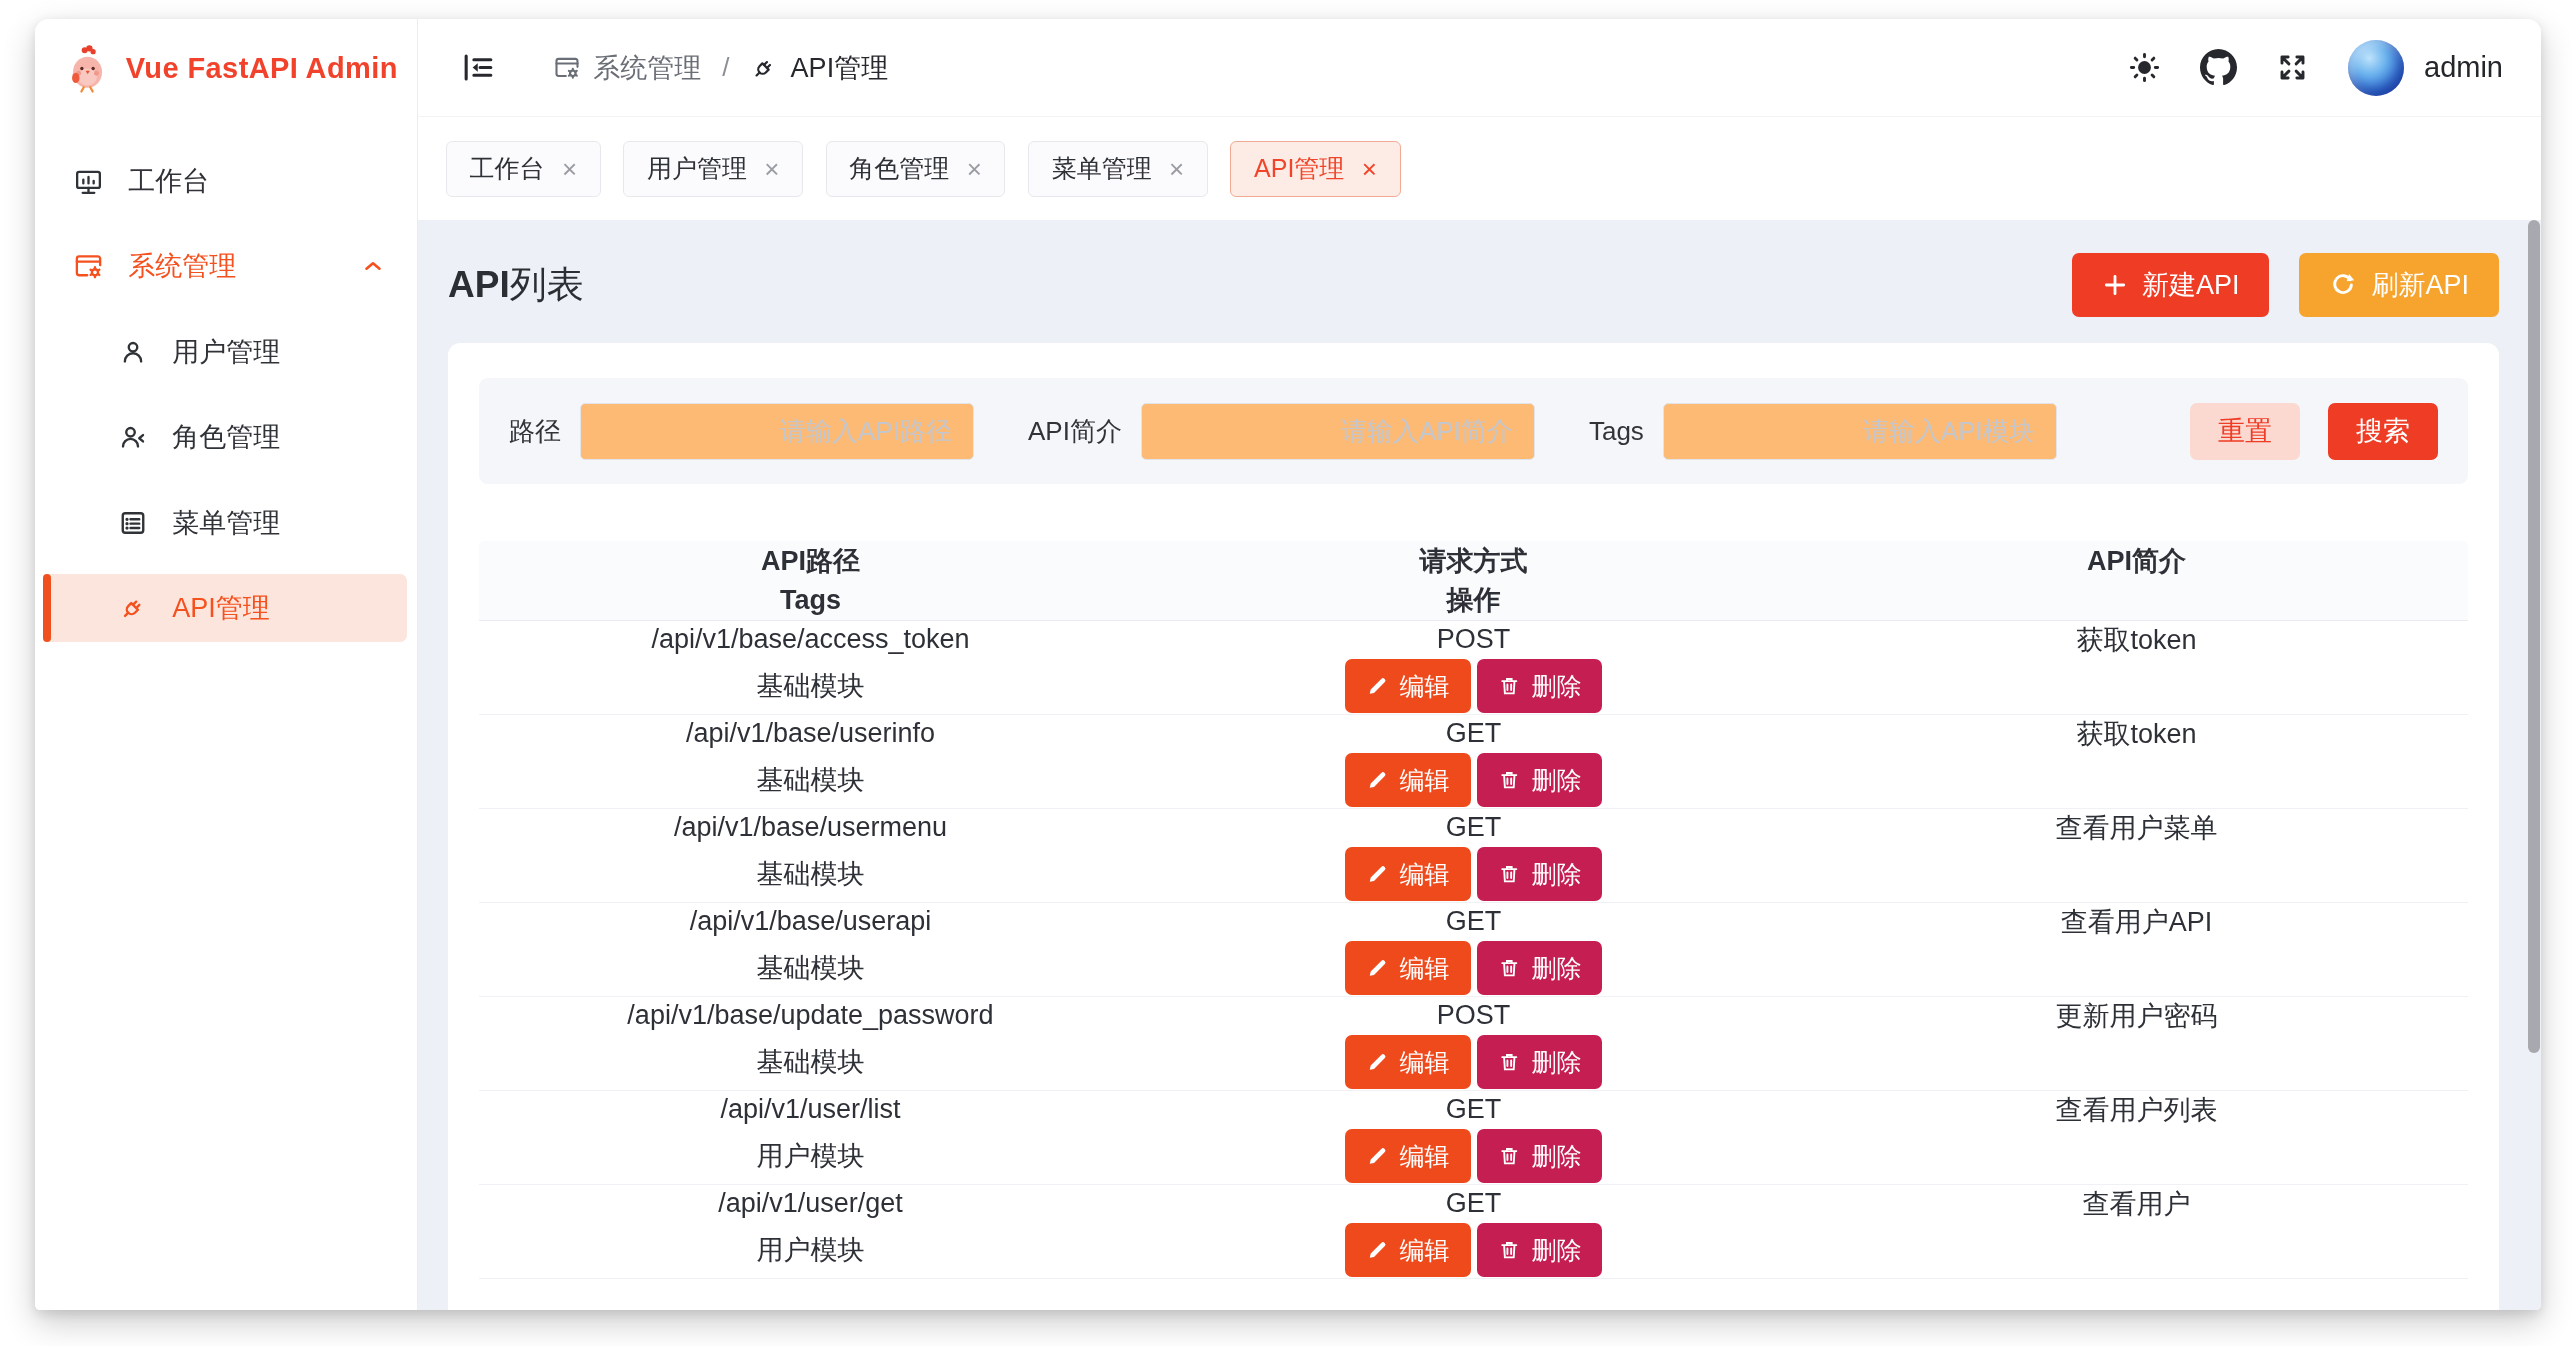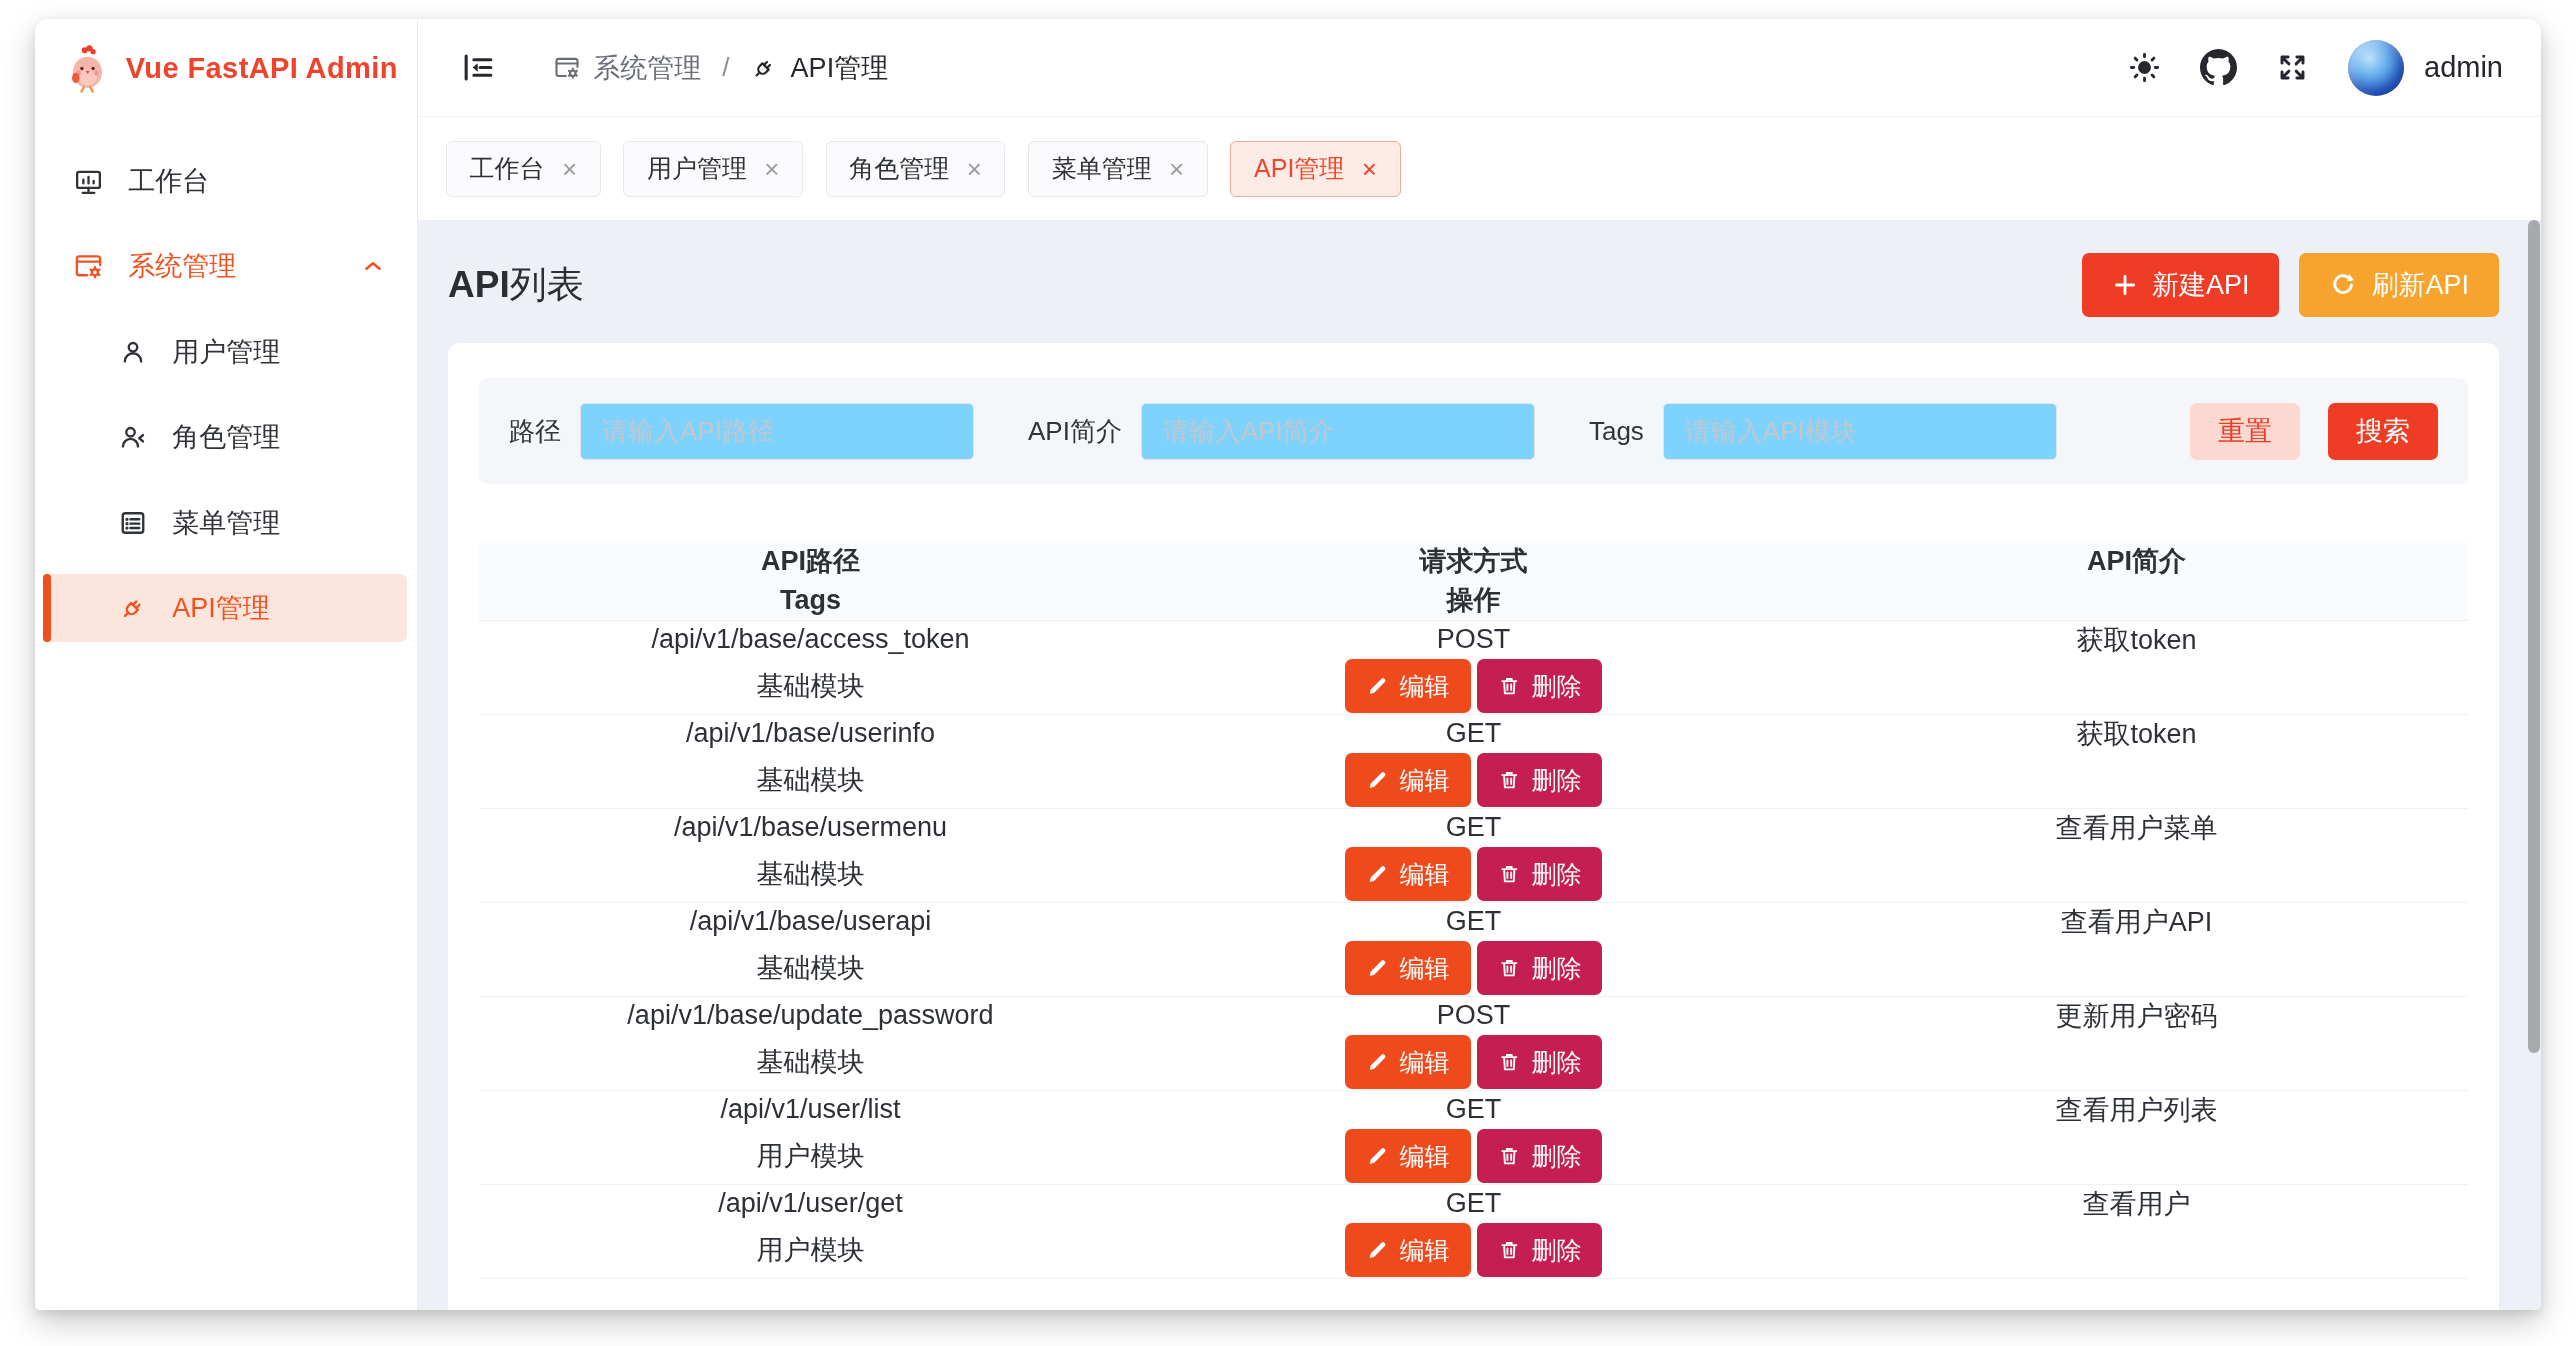--- a/index.html
+++ b/index.html
@@ -45,33 +45,33 @@
   .tab { height:56px; display:flex; align-items:center; gap:17.4px; padding:0 22.6px;
     border:0.9px solid #e6e8ec; background:#fbfbfd; border-radius:6.1px; font-size:25px; color:#2e3136; cursor:pointer; }
   .tab-close { font-size:26px; color:#9a9da4; line-height:1; cursor:pointer; }
   .tab.active { background:#fdece5; border-color:#f2a993; color:#f0452a; }
   .tab.active .tab-close { color:#f0452a; }
 
   .content { flex:1; background:#edf0f6; padding:33px 42px 0 30px; overflow:hidden;
     display:flex; flex-direction:column; }
   .page-head { display:flex; align-items:center; justify-content:space-between; }
   .page-title { font-size:37px; font-weight:550; color:#2b2e33; }
-  .head-actions { display:flex; gap:20px; }
+  .head-actions { display:flex; gap:30px; }
   .btn { border:none; display:flex; align-items:center; gap:14px; border-radius:7px;
     font-size:27px; cursor:pointer; font-family:inherit; }
   .btn-create { background:#ee3c25; color:#fff; height:64px; padding:0 30px; }
   .btn-refresh { background:#f7a42e; color:#fff; height:64px; padding:0 30px; }
 
   .card { background:#fff; border-radius:12.2px; margin-top:26px; padding:35px 31px;
     height:1306px; flex:0 0 auto; }
   .filterbar { background:#f5f6f9; border-radius:8.7px; height:106px; display:flex;
     align-items:center; padding:0 30px; }
   .f-label { font-size:26px; color:#303338; margin-right:19px; white-space:nowrap; }
-  .f-input { width:394px; height:57px; background:#7dd3fc; border:0.9px solid #e2e4ea; border-radius:5.2px;
-    font-size:26px; padding:0 21px; color:#303338; outline:none; font-family:inherit; }
+  .f-input { width:394px; height:57px; background:#fdba74; border:0.9px solid #e2e4ea; border-radius:5.2px;
+    font-size:26px; padding:0 21px; color:#303338; outline:none; font-family:inherit;text-align:right; }
   .f-input::placeholder { color:#c3c6cd; }
   .f-group { display:flex; align-items:center; }
   .f-group + .f-group { margin-left:54px; }
   .f-spacer { flex:1; }
   .btn-reset { background:#fbd9d0; color:#ee3c25; height:57px; padding:0 28px; justify-content:center; }
   .btn-search { background:#ee3c25; color:#fff; height:57px; padding:0 28px; margin-left:28px; justify-content:center; }
 
   .table { margin-top:57px; }
   .thead, .trow { display:grid; grid-template-columns:repeat(3,1fr); align-items:center; }
   .thead { height:80px; background:#fafbfd; border-bottom:0.9px solid #e9ebef; border-radius:5.2px 5.2px 0 0; }

